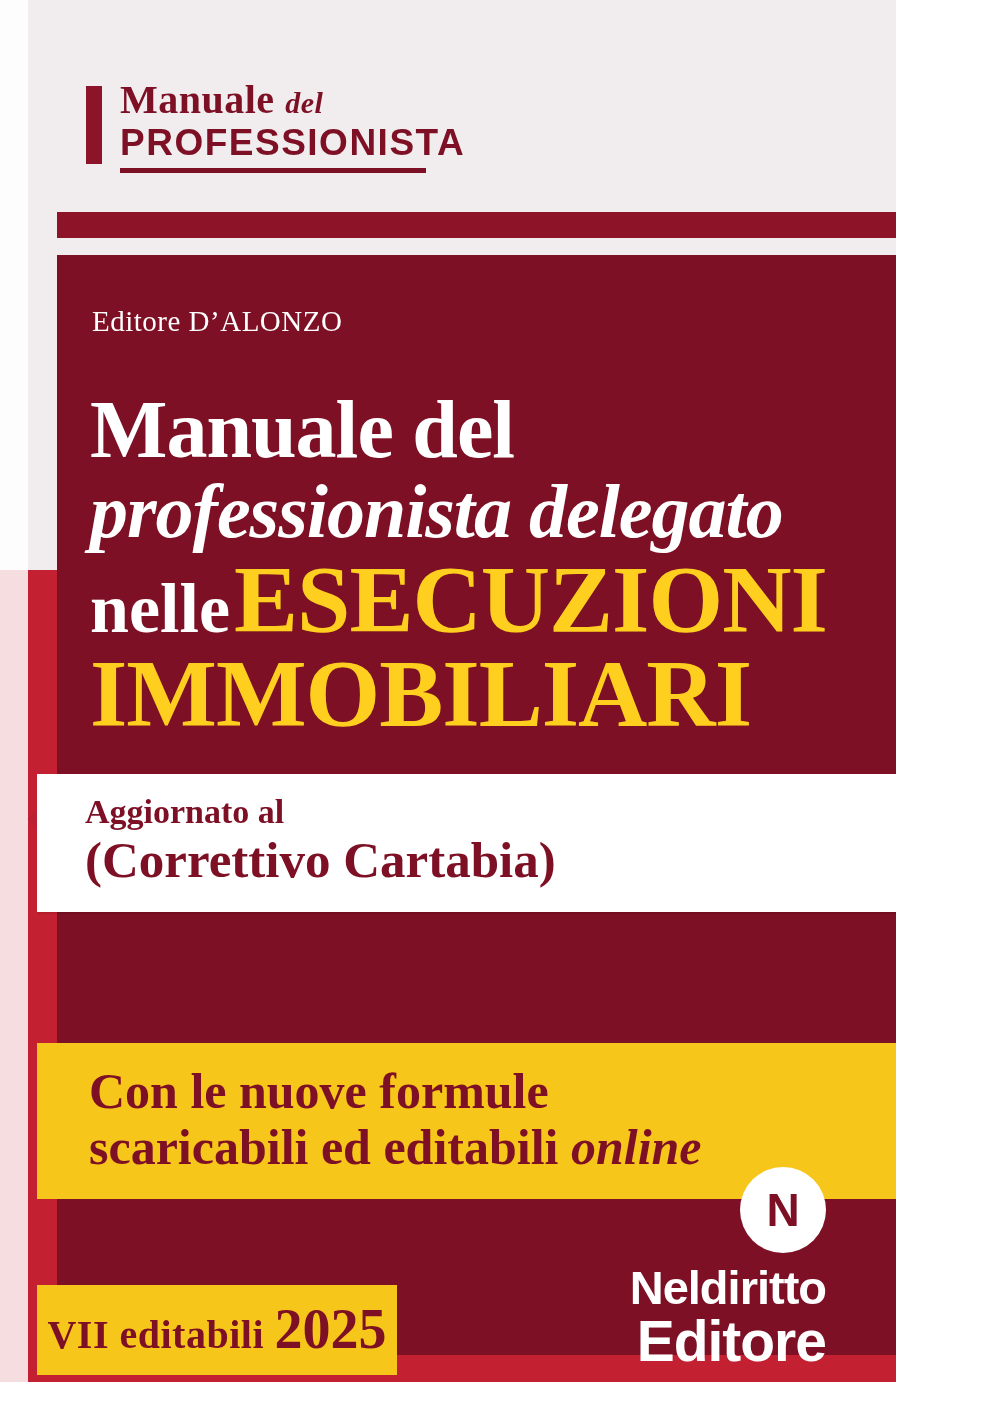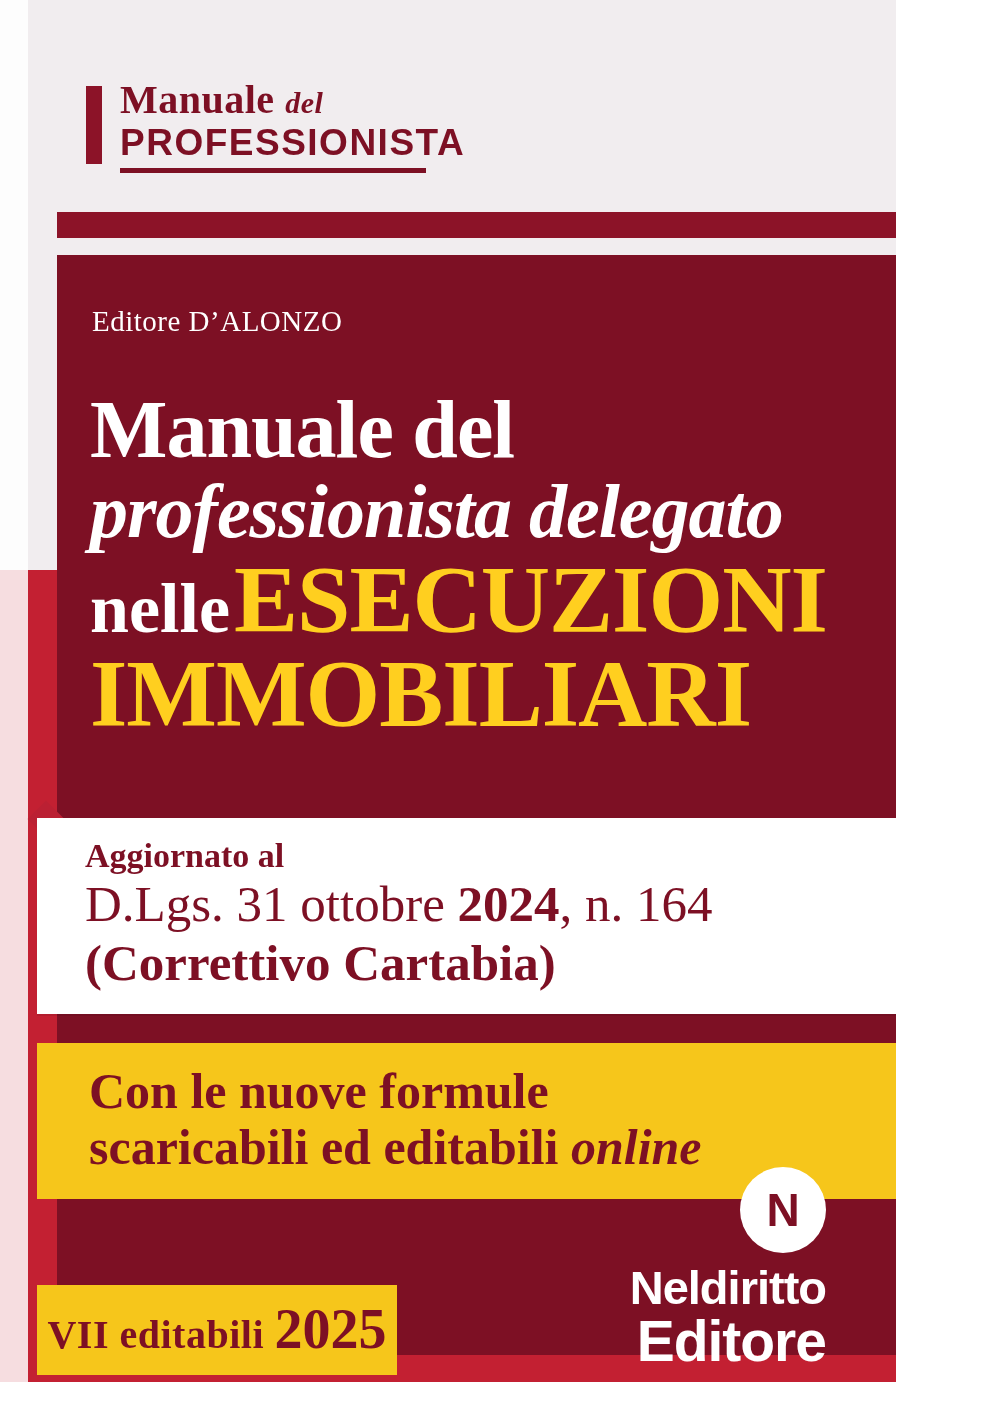--- a/index.html
+++ b/index.html
@@ -156,21 +156,21 @@
     font-size: 96px;
     font-weight: bold;
     color: #ffcf1f;
     line-height: 1.0;
     letter-spacing: -1px;
   }
 
   
   .update-box {
     position: absolute;
-    left: 37px; top: 818px;
+    left: 37px; top: 774px;
     width: 935px;
     background: #ffffff;
     padding: 18px 0 22px 0;
     box-shadow: 0 2px 0 rgba(0,0,0,.08);
   }
   .update-box .u1 {
     margin-left: 48px;
     font-size: 34px;
     color: #7d1024;
     font-weight: bold;
@@ -305,23 +305,20 @@
     <div class="t-line2">professionista delegato</div>
     <div class="t-line3">
       <span class="nelle">nelle</span>
       <span class="big">ESECUZIONI</span>
     </div>
     <div class="t-line4">IMMOBILIARI</div>
   </div>
 
   <div class="update-box">
     <div class="u1">Aggiornato al</div>
-    <div class="u2">
-      <span>D.Lgs. 31 ottobre </span><b>2024</b><span>, n. 164</span>
-    </div>
     <div class="u3">(Correttivo Cartabia)</div>
   </div>
   <div class="notch-ub"></div>
 
   <div class="yellow-box">
     <div class="y1">Con le nuove formule</div>
     <div class="y2">
       <span>scaricabili ed editabili </span><i>online</i>
     </div>
   </div>

